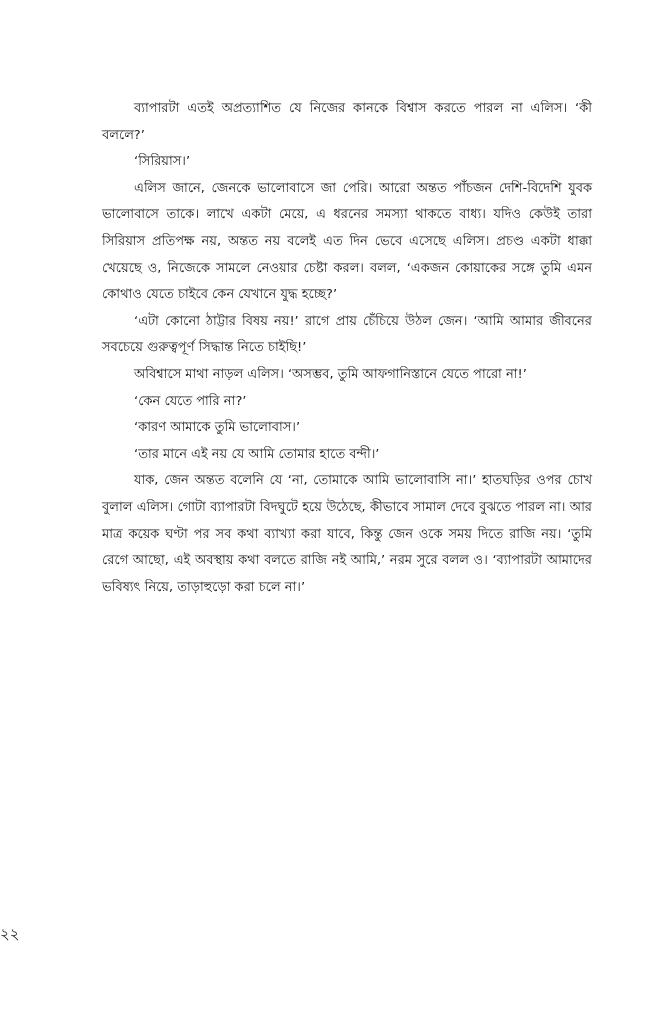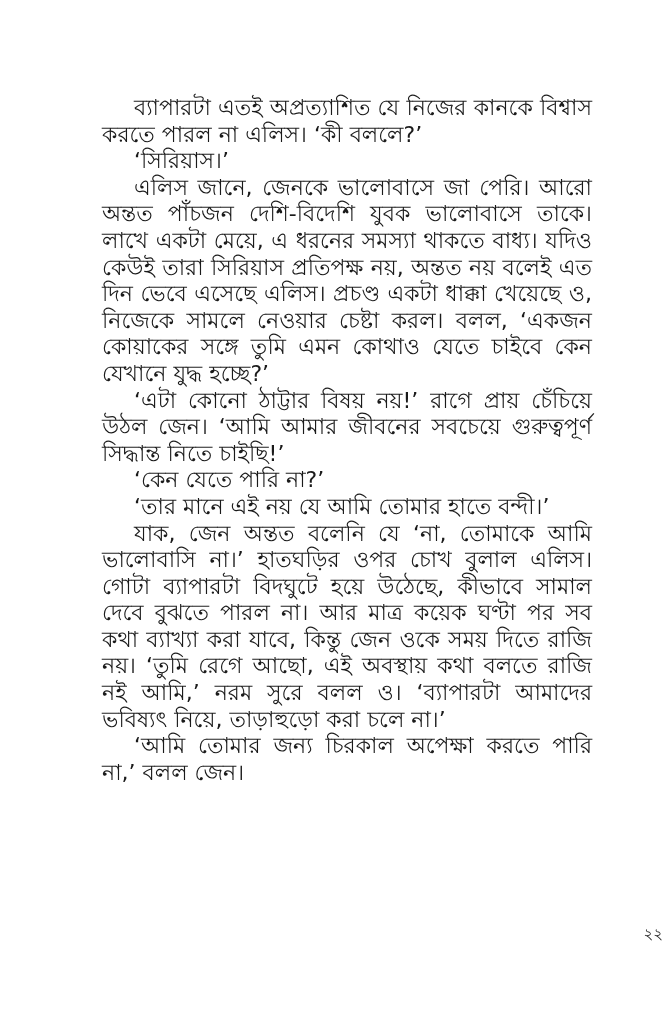--- a/index.html
+++ b/index.html
@@ -3,39 +3,40 @@
 <meta charset="utf-8">
 <style>
   html, body { margin: 0; padding: 0; background: #ffffff; }
   body { width: 663px; height: 1024px; position: relative; overflow: hidden; }
   .page {
     position: absolute; left: 0; top: 0; width: 663px; height: 1024px; background: #fff;
   }
   .text-block {
     position: absolute; left: 102px; top: 95px; width: 490px;
     font-family: "DejaVu Sans", "Liberation Sans", sans-serif;
-    font-size: 22px; line-height: 26.6px; color: #1a1a1a;
+    font-size: 13px; line-height: 26.6px; color: #1a1a1a;
   }
   .para {
     margin: 0; text-indent: 32px; text-align: justify;
   }
   .page-number {
-    position: absolute; left: 0; width: 663px; top: 922px; text-align: right;
+    position: absolute; left: 0; width: 663px; top: 922px; text-align: left;
     font-family: "DejaVu Sans", "Liberation Sans", sans-serif;
     font-size: 15px; color: #1a1a1a;
   }
 </style>
 </head>
 <body>
 
 <div class="page">
   <div class="text-block">
     <p class="para">ব্যাপারটা এতই অপ্রত্যাশিত যে নিজের কানকে বিশ্বাস করতে পারল না এলিস। ‘কী বললে?’</p>
     <p class="para">‘সিরিয়াস।’</p>
     <p class="para">এলিস জানে, জেনকে ভালোবাসে জা পেরি। আরো অন্তত পাঁচজন দেশি-বিদেশি যুবক ভালোবাসে তাকে। লাখে একটা মেয়ে, এ ধরনের সমস্যা থাকতে বাধ্য। যদিও কেউই তারা সিরিয়াস প্রতিপক্ষ নয়, অন্তত নয় বলেই এত দিন ভেবে এসেছে এলিস। প্রচণ্ড একটা ধাক্কা খেয়েছে ও, নিজেকে সামলে নেওয়ার চেষ্টা করল। বলল, ‘একজন কোয়াকের সঙ্গে তুমি এমন কোথাও যেতে চাইবে কেন যেখানে যুদ্ধ হচ্ছে?’</p>
     <p class="para">‘এটা কোনো ঠাট্টার বিষয় নয়!’ রাগে প্রায় চেঁচিয়ে উঠল জেন। ‘আমি আমার জীবনের সবচেয়ে গুরুত্বপূর্ণ সিদ্ধান্ত নিতে চাইছি!’</p>
+    <p class="para">অবিশ্বাসে মাথা নাড়ল এলিস। ‘অসম্ভব, তুমি আফগানিস্তানে যেতে পারো না!’</p>
     <p class="para">‘কেন যেতে পারি না?’</p>
+    <p class="para">‘কারণ আমাকে তুমি ভালোবাস।’</p>
     <p class="para">‘তার মানে এই নয় যে আমি তোমার হাতে বন্দী।’</p>
     <p class="para">যাক, জেন অন্তত বলেনি যে ‘না, তোমাকে আমি ভালোবাসি না।’ হাতঘড়ির ওপর চোখ বুলাল এলিস। গোটা ব্যাপারটা বিদঘুটে হয়ে উঠেছে, কীভাবে সামাল দেবে বুঝতে পারল না। আর মাত্র কয়েক ঘণ্টা পর সব কথা ব্যাখ্যা করা যাবে, কিন্তু জেন ওকে সময় দিতে রাজি নয়। ‘তুমি রেগে আছো, এই অবস্থায় কথা বলতে রাজি নই আমি,’ নরম সুরে বলল ও। ‘ব্যাপারটা আমাদের ভবিষ্যৎ নিয়ে, তাড়াহুড়ো করা চলে না।’</p>
-    <p class="para">‘আমি তোমার জন্য চিরকাল অপেক্ষা করতে পারি না,’ বলল জেন।</p>
   </div>
   <div class="page-number">২২</div>
 </div>
 
 </body></html>

